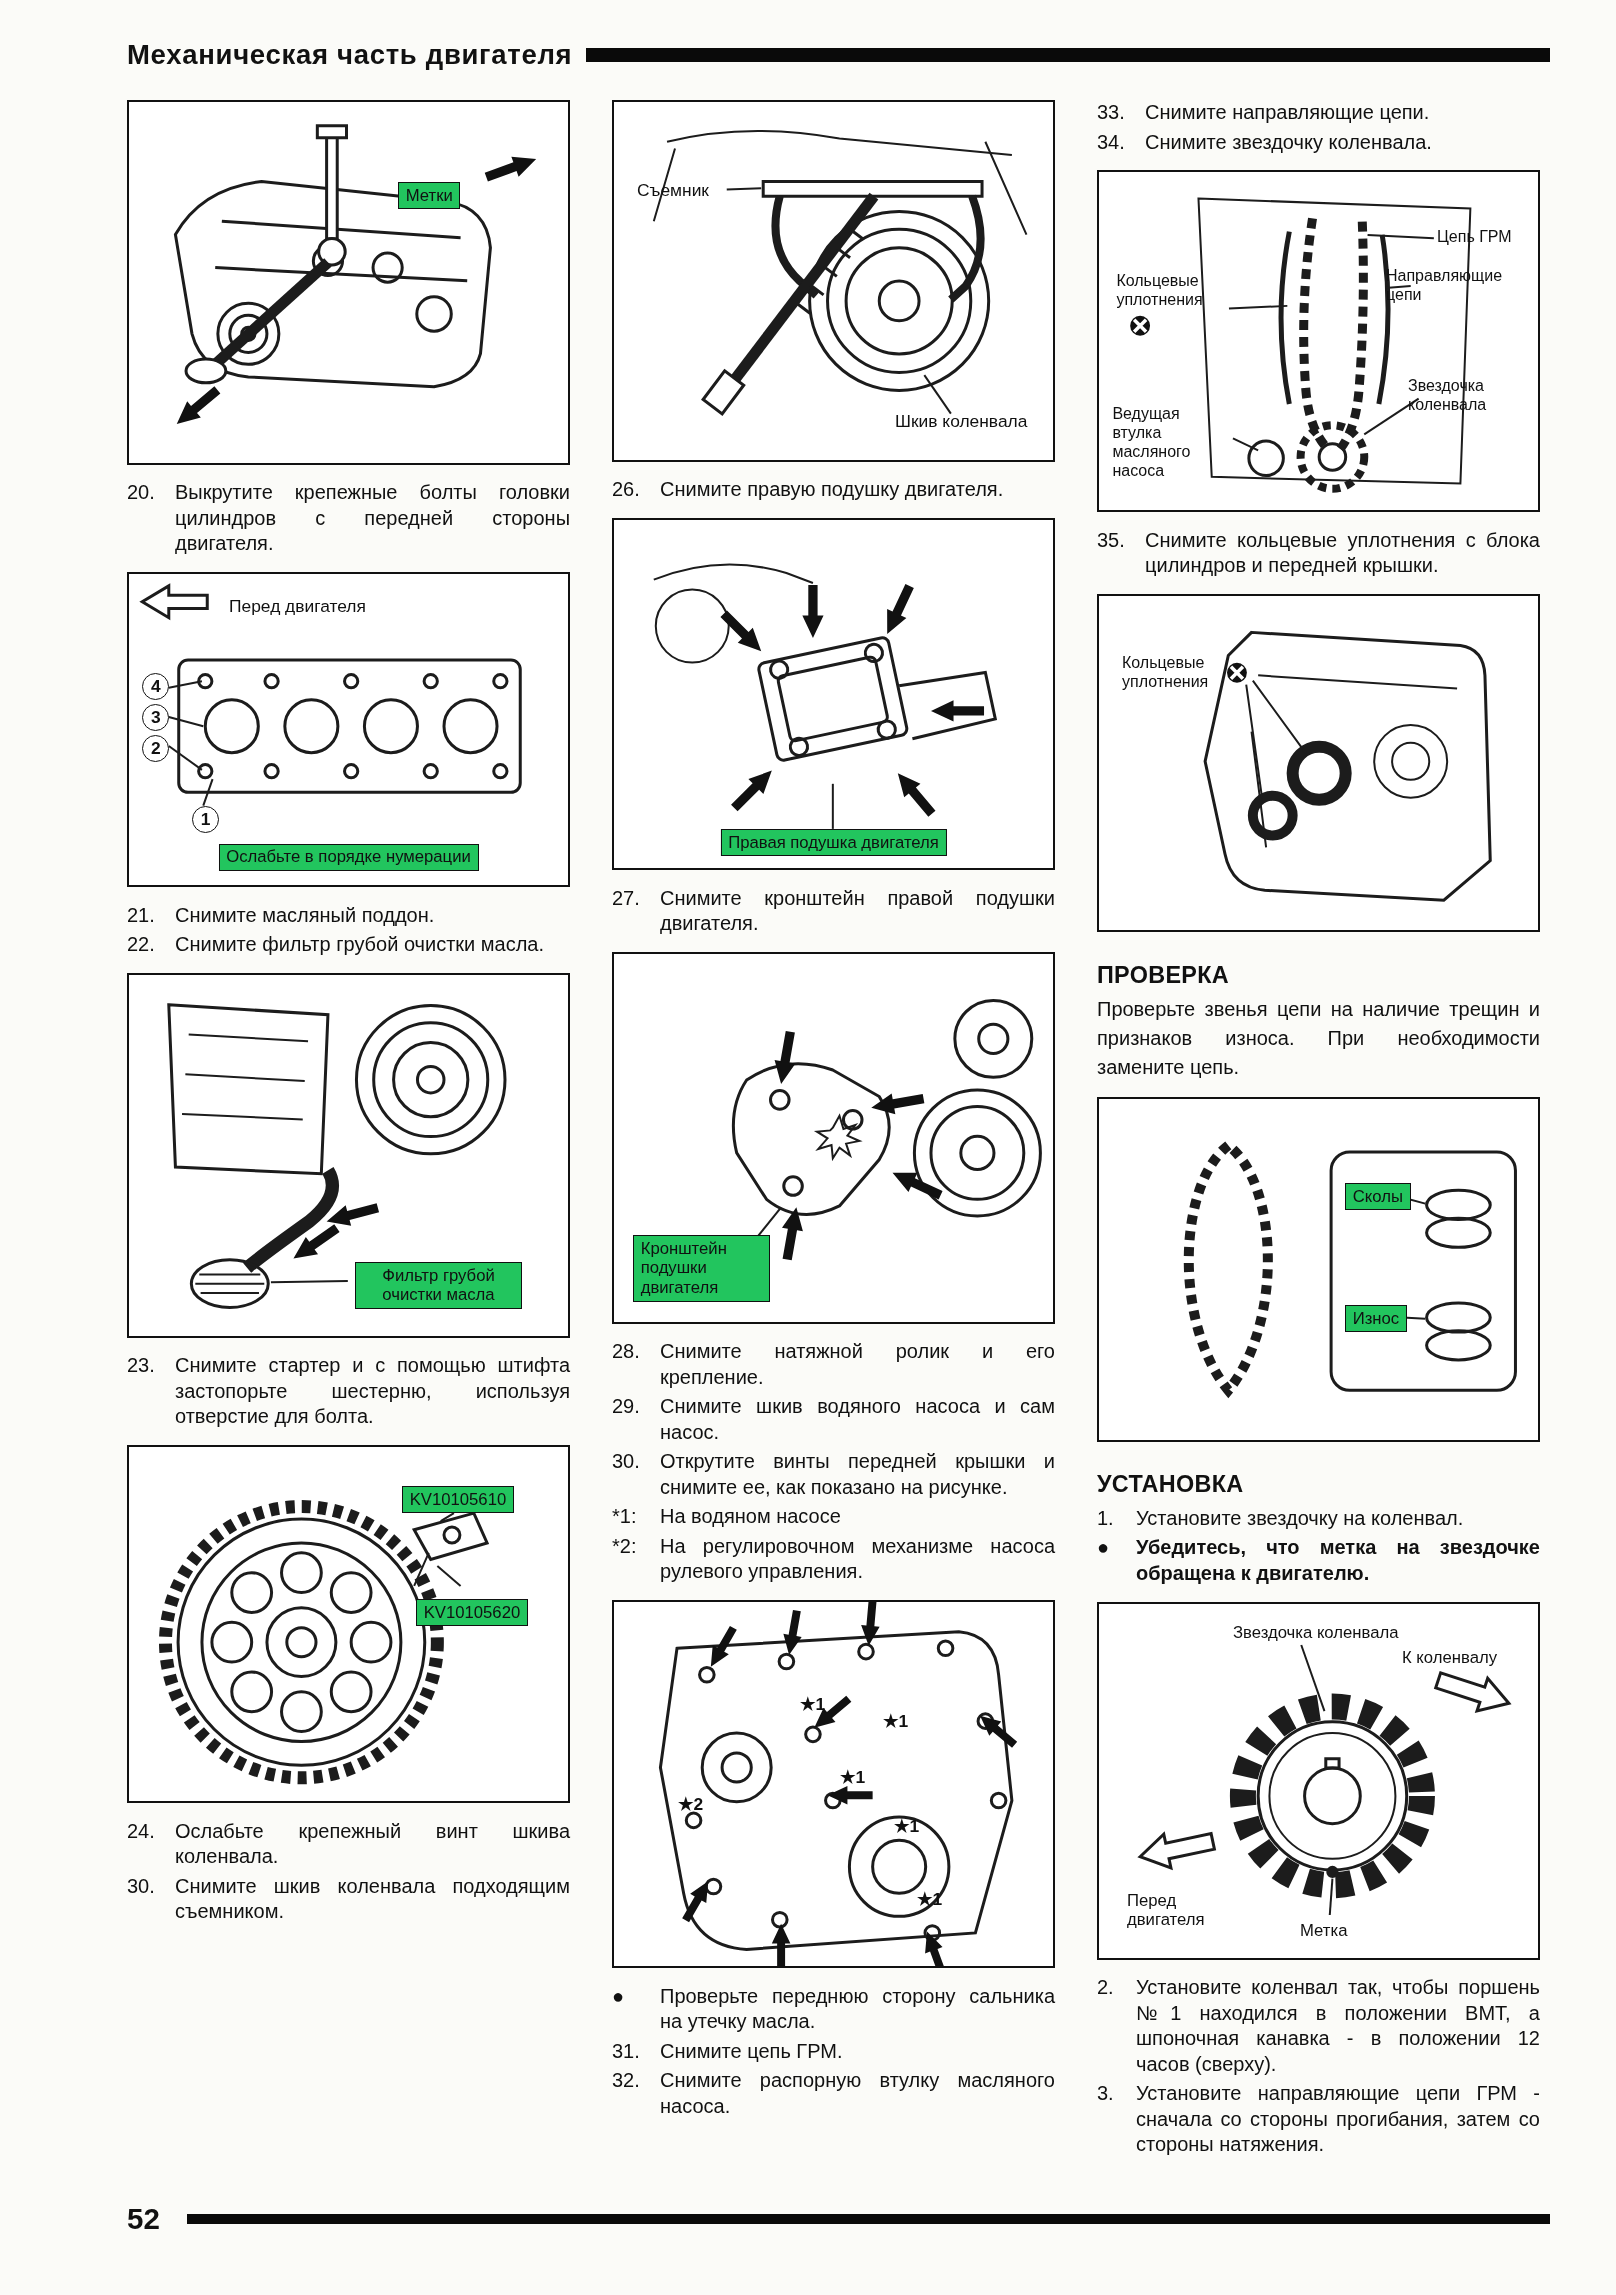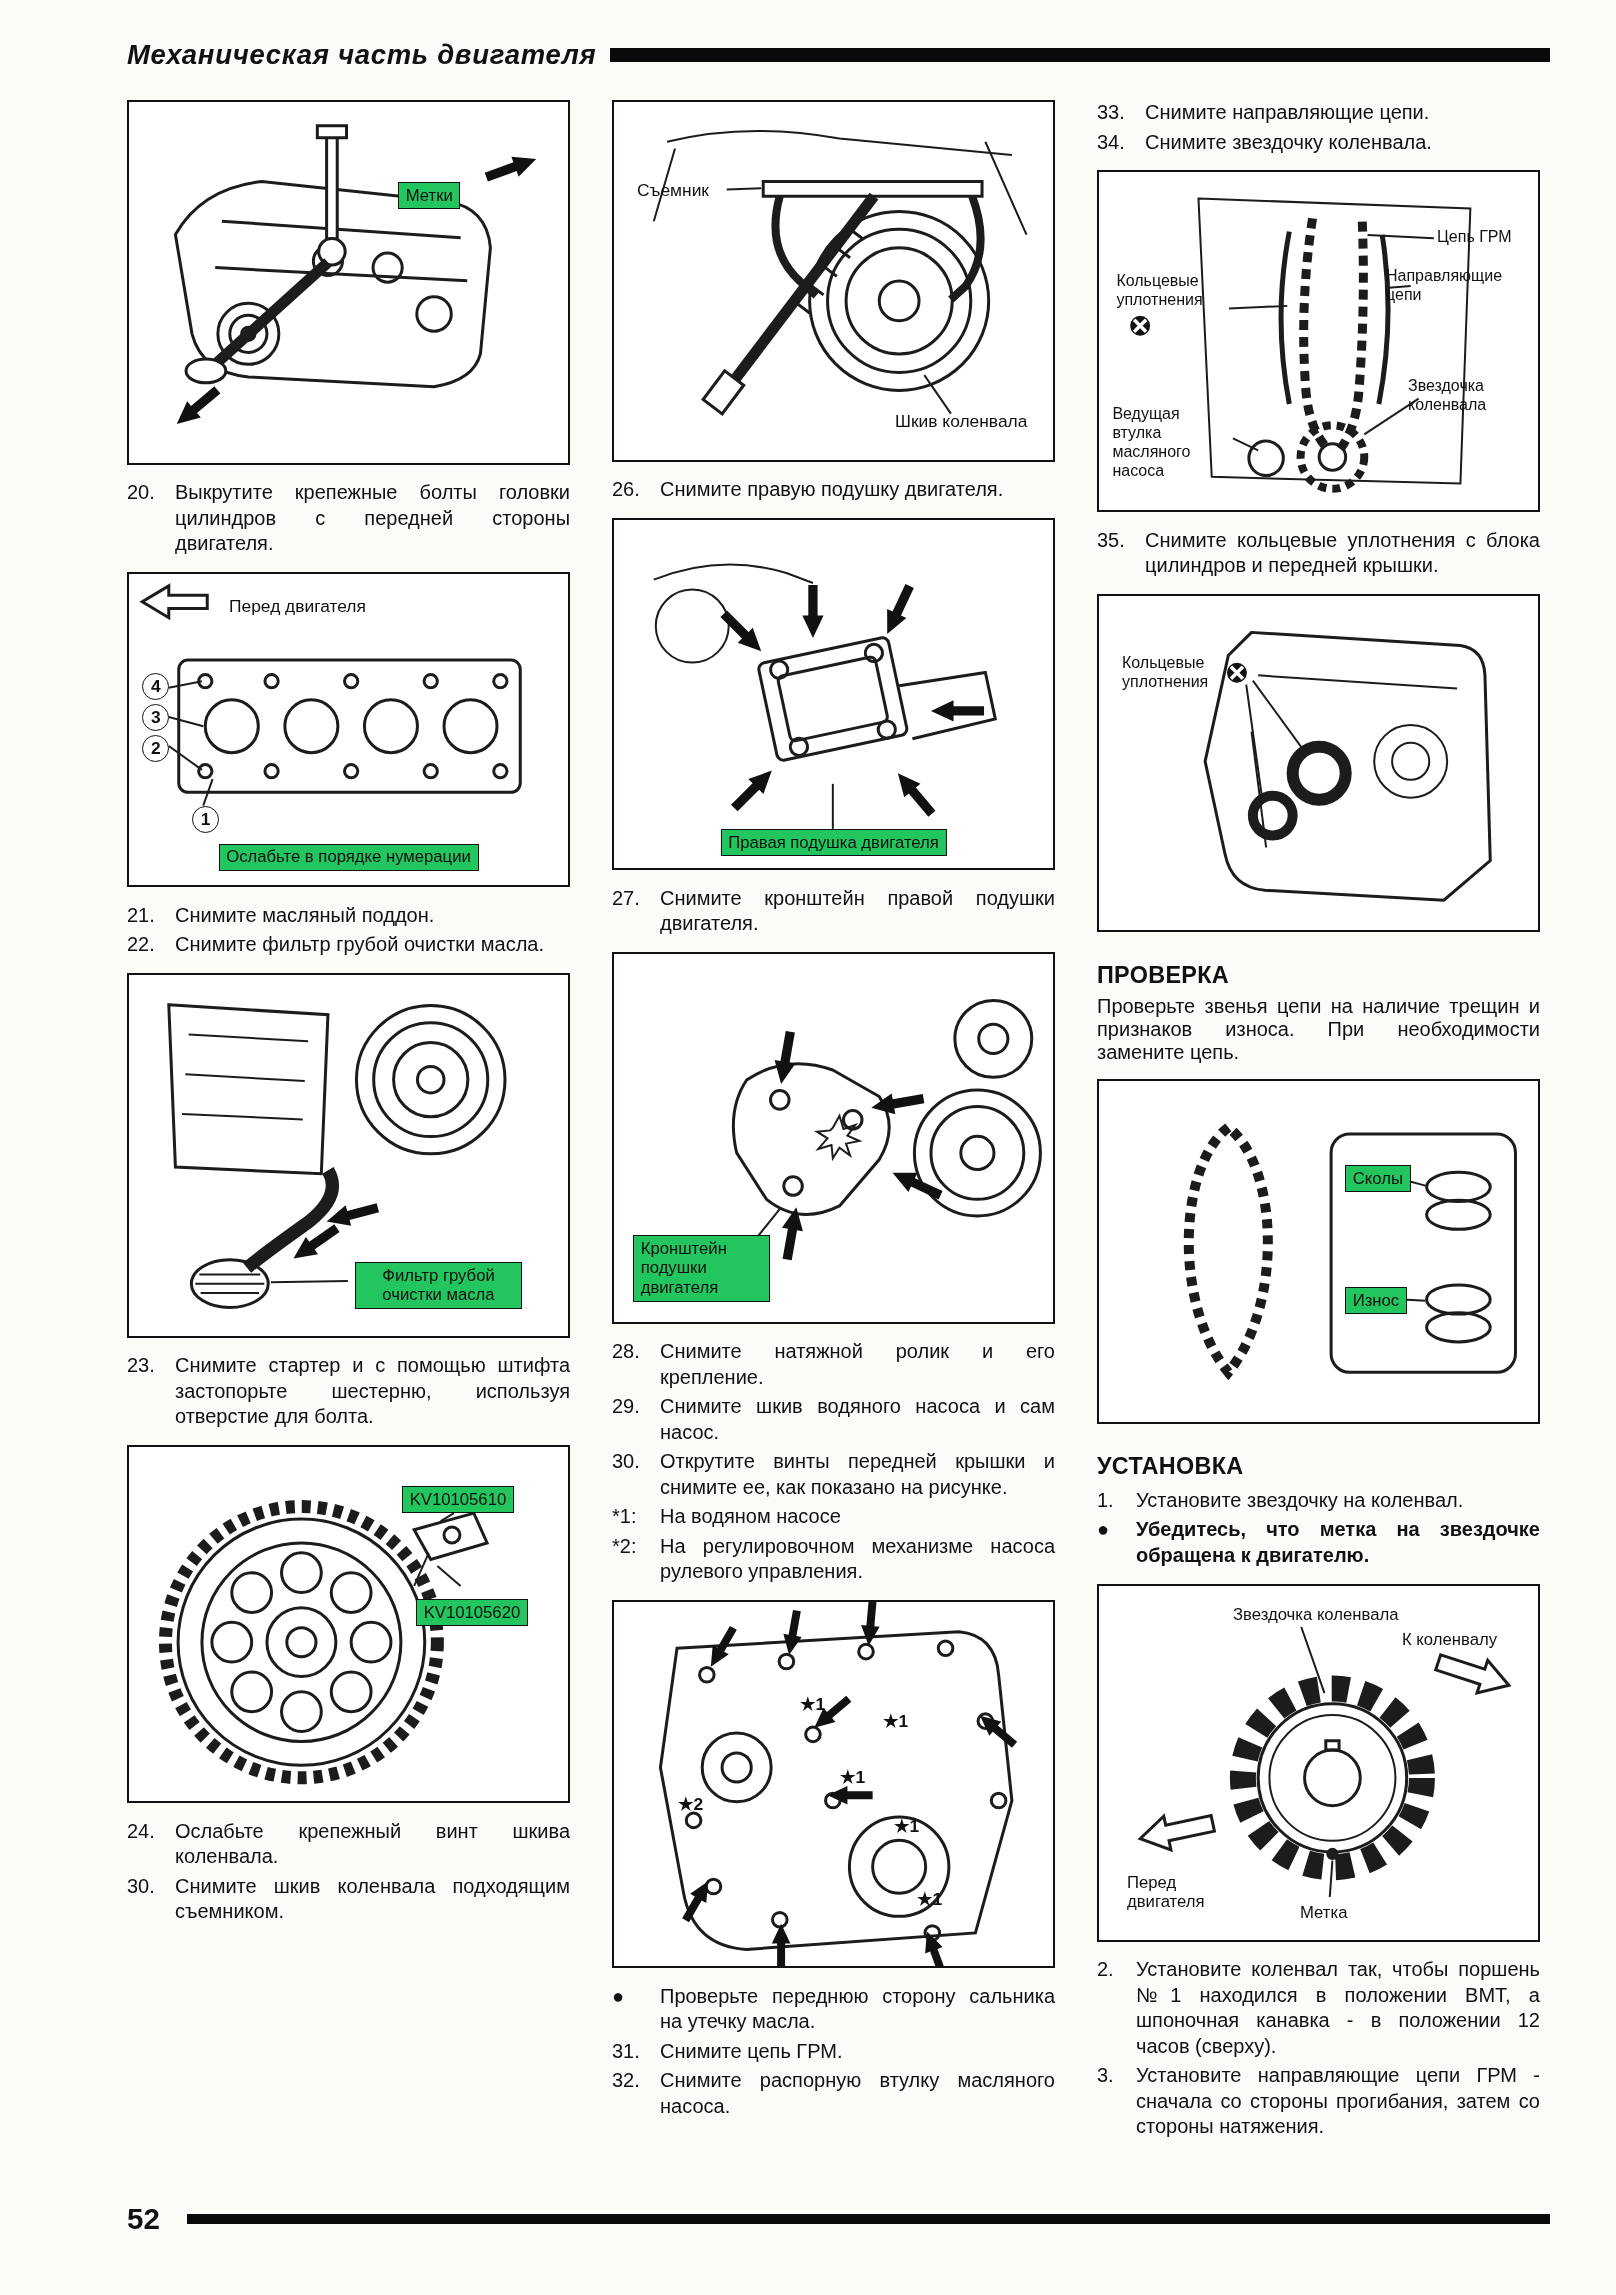--- a/index.html
+++ b/index.html
@@ -3,36 +3,36 @@
 <meta charset="utf-8">
 <style>
   * { margin:0; padding:0; box-sizing:border-box; }
   html,body { background:#d8d8d8; }
   .page {
     position:relative; width:1617px; height:2295px; margin:0 auto;
     background:#fbfbf8; color:#111; overflow:hidden;
     font-family:"Liberation Sans", sans-serif;
   }
   .hdr { position:absolute; top:39px; left:127px; right:67px; display:flex; align-items:center; gap:13.4px; }
-  .hdr-title { font-size:27.5px; font-weight:bold; font-style:italic; white-space:nowrap; letter-spacing:0.7px; }
+  .hdr-title { font-size:27.5px; font-weight:bold; white-space:nowrap; letter-spacing:0.7px; }
   .hdr-bar { flex:1; height:14.7px; background:#0a0a0a; }
   .columns { position:absolute; top:100px; left:127px; display:flex; gap:42px; }
   .col { width:443px; display:flex; flex-direction:column; }
   .fig { position:relative; border:2.7px solid #111; background:#fff; width:100%; margin:13.4px 0; flex:0 0 auto; }
   .fig svg { display:block; width:100%; height:100%; }
   .fig svg * { vector-effect:non-scaling-stroke; }
   .callout { position:absolute; font-size:16.7px; line-height:1.18; color:#111; }
   .boxed { border:1.7px solid #111; padding:2.7px 6.7px; background:#22c55e; }
   .center { text-align:center; }
   .item { display:flex; font-size:20px; line-height:25.5px; margin:2px 0; }
   .item .num { flex:0 0 48px; }
   .item .num1 { flex:0 0 39px; }
   .item .txt { flex:1; text-align:justify; }
   .bold { font-weight:bold; }
-  .para { font-size:20px; line-height:23px; text-align:justify; margin:1.3px 0; }
+  .para { font-size:20px; line-height:29px; text-align:justify; margin:1.3px 0; }
   .sect-head { font-size:23.4px; font-weight:bold; margin:16px 0 5.4px; letter-spacing:0.3px; }
   .star { position:absolute; font-size:17.4px; font-weight:bold; white-space:nowrap; }
   .circled {
     position:absolute; width:27px; height:27px; border:1.7px solid #111; border-radius:50%;
     font-size:17.4px; display:flex; align-items:center; justify-content:center; background:#fff; font-weight:bold;
   }
   .ftr { position:absolute; top:2202px; left:127px; right:67px; display:flex; align-items:center; gap:27px; }
   .ftr-num { font-size:29.5px; font-weight:bold; }
   .ftr-bar { flex:1; height:10.7px; background:#0a0a0a; }
 </style>

